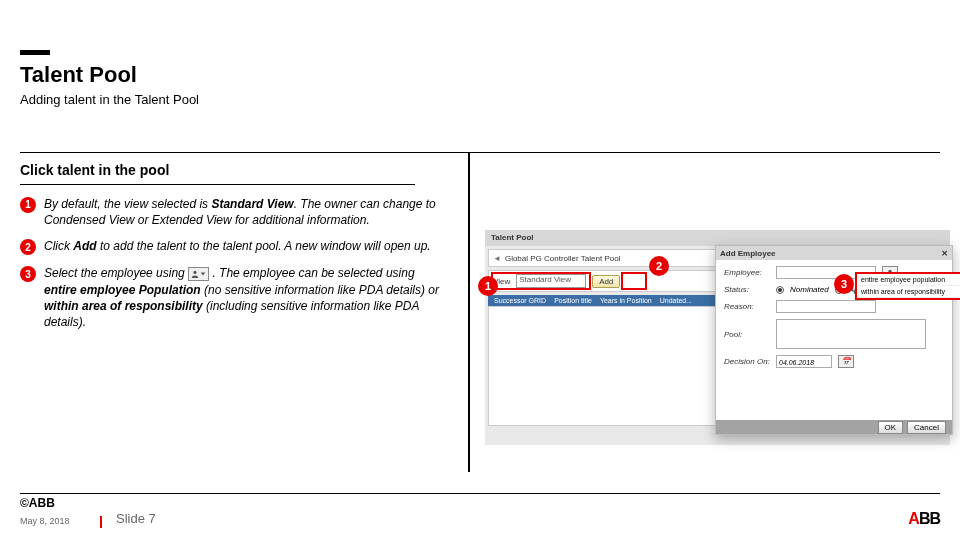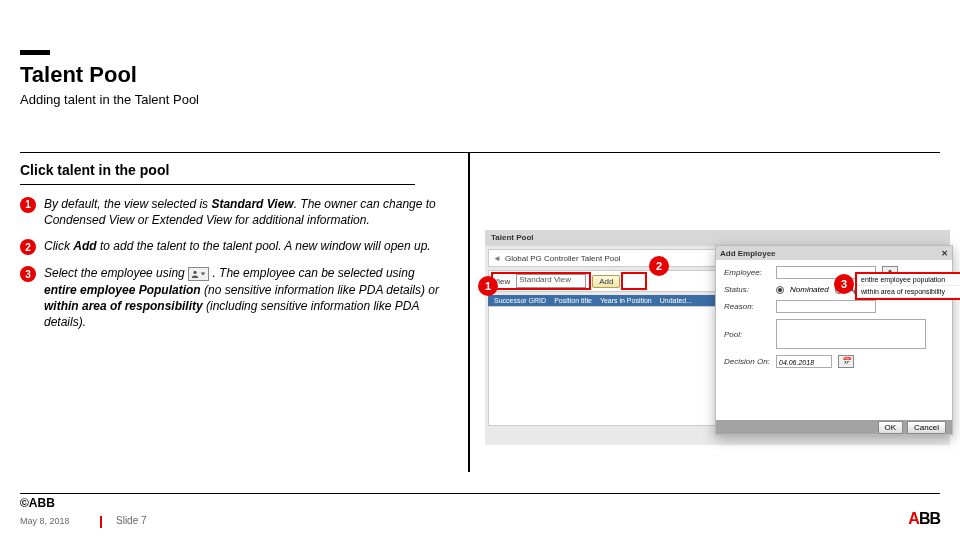--- a/index.html
+++ b/index.html
@@ -51,21 +51,21 @@
   .textarea { border: 1px solid #aaa; width: 150px; height: 30px; background: #fff; }
   .dlg-footer { position: absolute; bottom: 0; right: 0; left: 0; background: #a3a3a3; height: 14px; display: flex; justify-content: flex-end; align-items: center; gap: 4px; padding: 0 6px; }
   .dlg-footer button { font-size: 8px; border: 1px solid #888; background: linear-gradient(#fff,#ddd); padding: 1px 6px; }
 
   .callout { position: absolute; width: 20px; height: 20px; border-radius: 50%; background: #e60000; color: #fff; font-size: 11px; font-weight: bold; display: flex; align-items: center; justify-content: center; z-index: 50; }
 
   .footer-hr { position: absolute; left: 20px; bottom: 46px; width: 920px; height: 1px; background: #000; }
   .footer-copyright { position: absolute; left: 20px; bottom: 30px; font-size: 12px; font-weight: bold; }
   .footer-date { position: absolute; left: 20px; bottom: 14px; font-size: 9px; color: #666; }
   .footer-divider { position: absolute; left: 100px; bottom: 12px; width: 2px; height: 12px; background: #e60000; }
-  .footer-slide { position: absolute; left: 116px; bottom: 14px; font-size: 10px; color: #666; }
+  .footer-slide { position: absolute; left: 116px; bottom: 14px; font-size: 13px; color: #666; }
   .abb-logo { position: absolute; right: 20px; bottom: 12px; font-weight: 900; font-size: 16px; letter-spacing: -1px; }
   .abb-logo .r { color: #e60000; }
 </style>
 </head>
 <body>
 
 <div class="dash"></div>
 <div class="title">Talent Pool</div>
 <div class="subtitle">Adding talent in the Talent Pool</div>
 <div class="hr1"></div>

